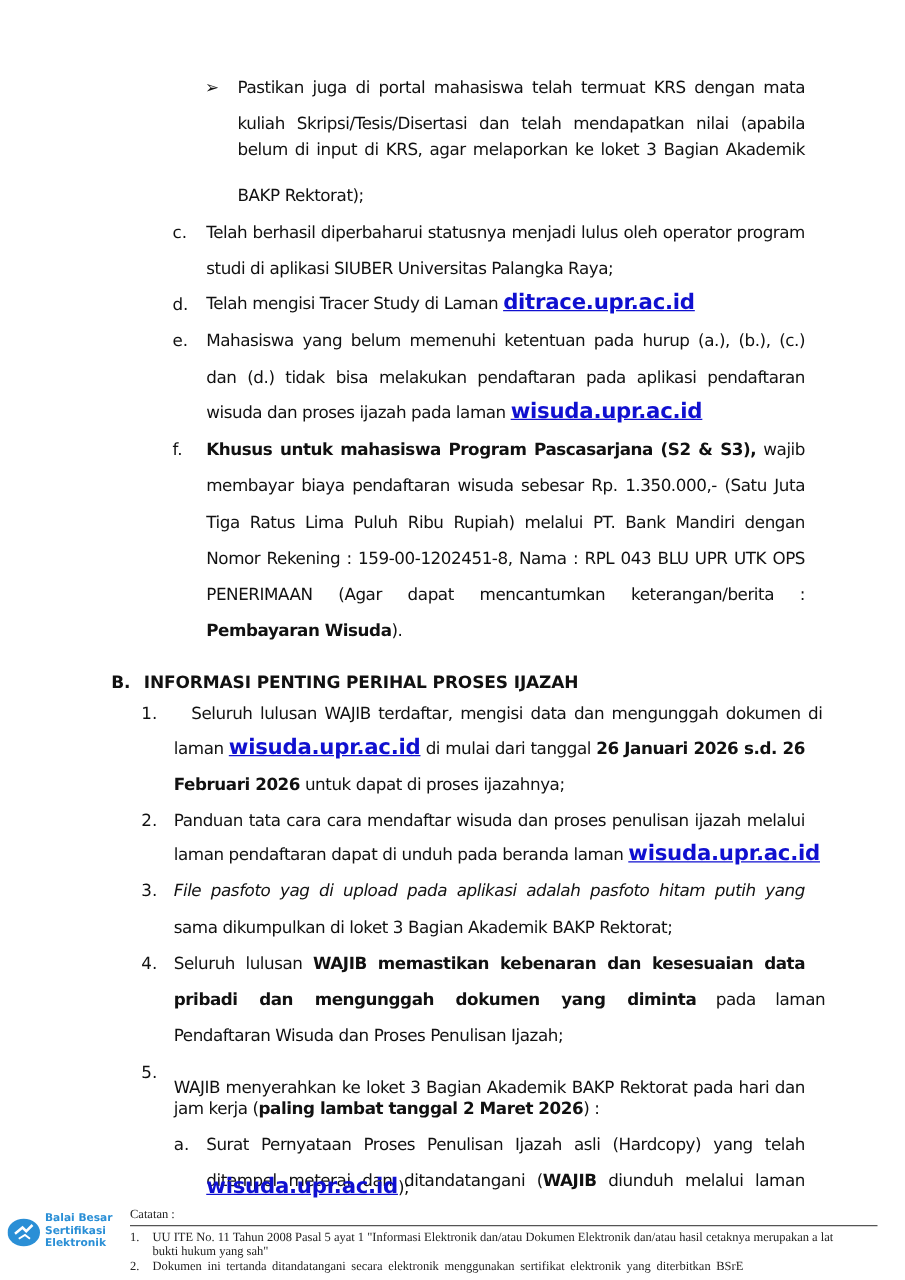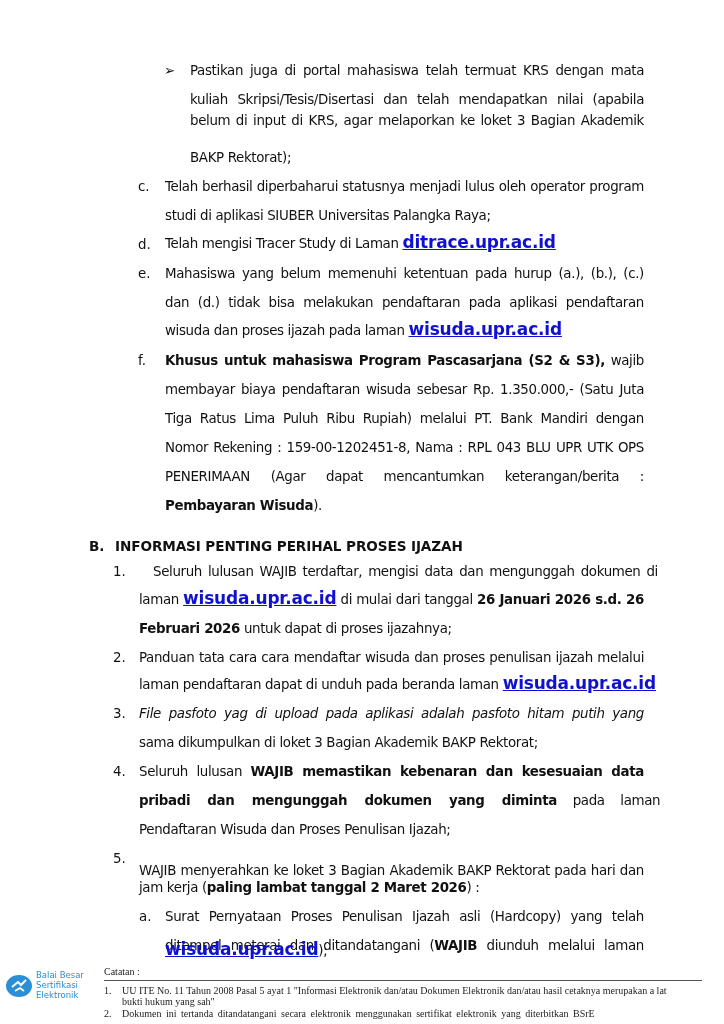--- a/index.html
+++ b/index.html
@@ -18,21 +18,21 @@
     color: #1010d0; font-weight: bold; text-decoration: underline;
     font-size: 17px; letter-spacing: -0.2px;
   }
   .marker { position: absolute; font-size: 13.4px; line-height: 18px; }
   .sec-head { position: absolute; font-size: 13.6px; font-weight: bold; line-height: 18px; letter-spacing: -0.1px; }
 
   
   .footer-logo { position: absolute; left: 6px; top: 970px; width: 86px; height: 34px; }
   .logo-text {
     position: absolute; left: 30px; top: 0; font-family: "DejaVu Sans", sans-serif;
-    font-weight: normal; font-size: 8.5px; line-height: 10px; color: #2a8fd6;
+    font-weight: bold; font-size: 8.5px; line-height: 10px; color: #2a8fd6;
   }
   .catatan { position: absolute; left: 104px; top: 966px; font-family: "Liberation Serif", serif; font-size: 10px; color: #222; }
   .footer-rule { position: absolute; left: 104px; top: 980px; width: 598px; height: 1px; background: #555; }
   .fnote { position: absolute; font-family: "Liberation Serif", serif; font-size: 10px; color: #222; line-height: 11px; white-space: nowrap; }
 </style>
 </head>
 <body>
 
 <div>
   <span class="marker" style="left:164px; top:62px;">➢</span>

